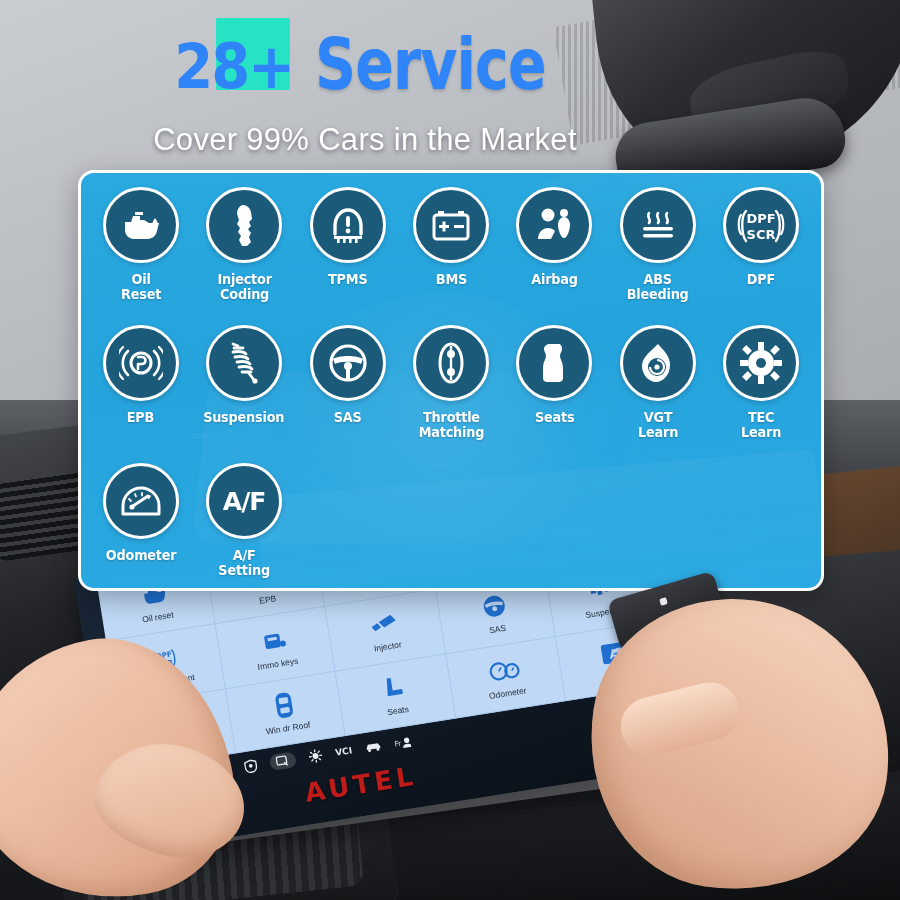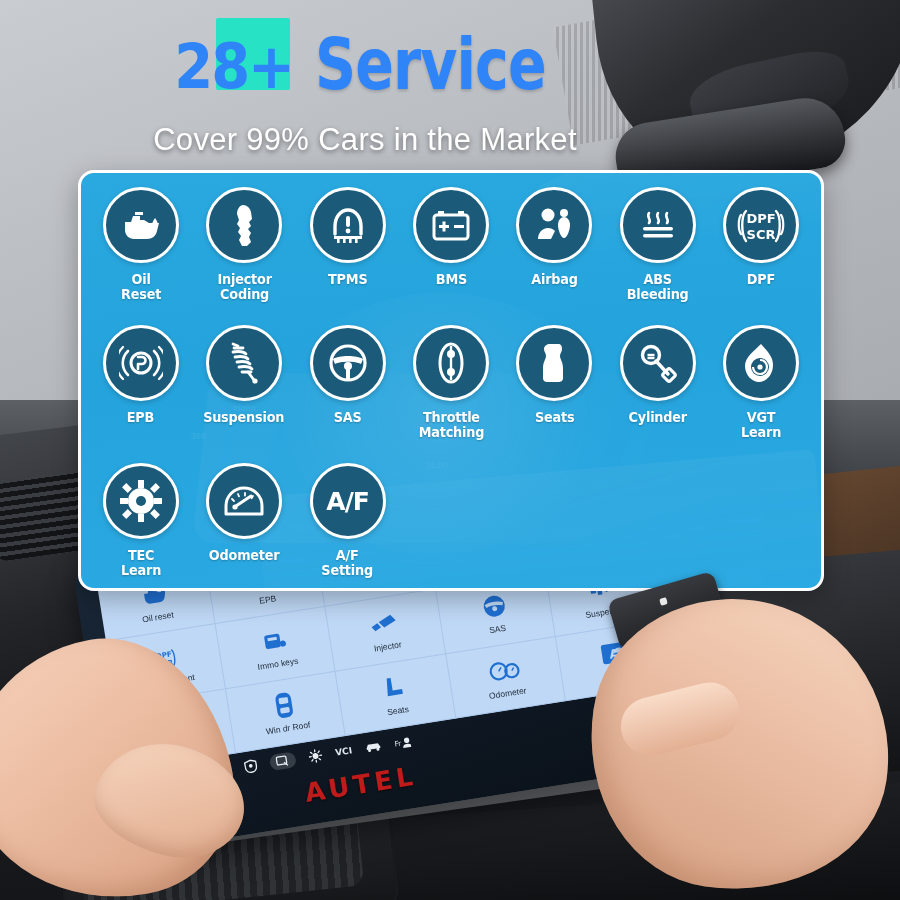--- a/index.html
+++ b/index.html
@@ -462,32 +462,20 @@
     <div class="cell">
       <div class="ico">
         <svg width="32" height="42" viewBox="0 0 32 42">
           <path d="M12 2h8c3 0 4 2 4 5s-2 4-2 7 3 6 3 12v10c0 3-2 4-5 4H10c-3 0-5-1-5-4V26c0-6 3-9 3-12s-2-4-2-7 3-5 6-5z" fill="#fff"></path>
         </svg>
       </div>
       <div class="cap">Seats</div>
     </div>
 
 
-    <div class="cell">
-      <div class="ico">
-        <svg width="40" height="40" viewBox="0 0 40 40">
-          <circle cx="13" cy="12" r="8.5" fill="none" stroke="#fff" stroke-width="3.4"></circle>
-          <path d="M9.5 12h7" stroke="#fff" stroke-width="2.4"></path>
-          <path d="M9.5 15h7" stroke="#fff" stroke-width="2.4"></path>
-          <path d="M18 18 30 31" stroke="#fff" stroke-width="3.4" stroke-linecap="round"></path>
-          <rect x="26" y="27" width="10" height="10" rx="2" fill="none" stroke="#fff" stroke-width="3" transform="rotate(45 31 32)"></rect>
-        </svg>
-      </div>
-      <div class="cap">Cylinder</div>
-    </div>
 
     <div class="cell">
       <div class="ico">
         <svg width="40" height="42" viewBox="0 0 40 42">
           <path d="M20 2c6 7 12 12 12 21 0 10-7 17-14 17S4 33 4 24C4 15 13 9 20 2z" fill="#fff"></path>
           <circle cx="19" cy="25" r="9" fill="#1b5a78"></circle>
           <path d="M19 18c4 0 7 3 7 7s-3 7-7 7-7-3-7-7" fill="none" stroke="#fff" stroke-width="2.2"></path>
           <circle cx="19" cy="25" r="2.6" fill="#fff"></circle>
         </svg>
       </div>

